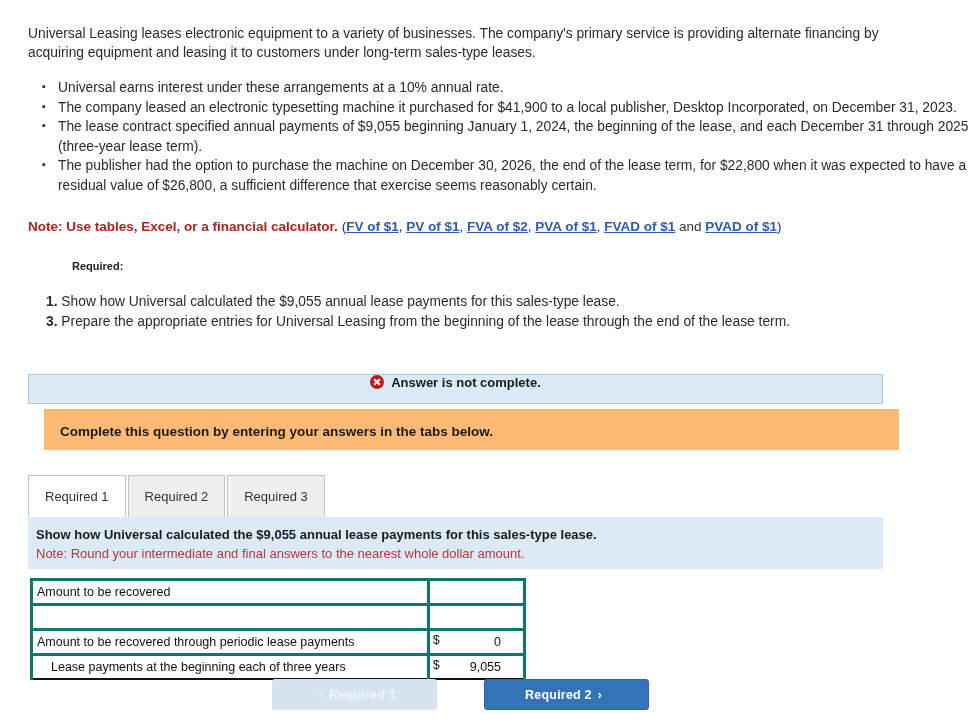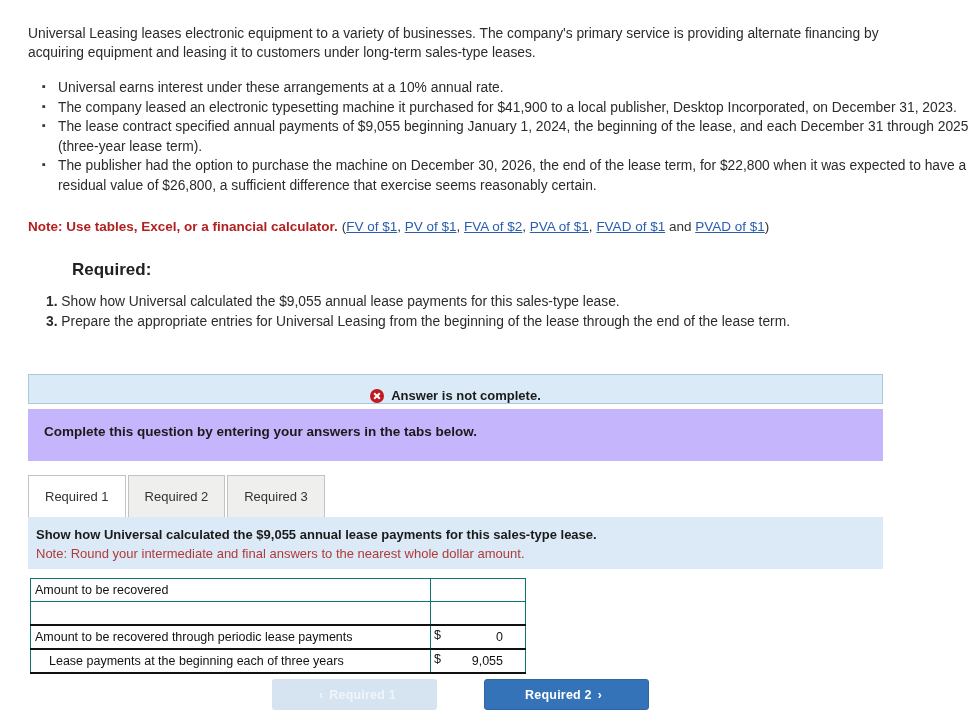--- a/index.html
+++ b/index.html
@@ -71,30 +71,30 @@
     color: #b32020;
     white-space: nowrap;
   }
   .note .plain {
     font-weight: normal;
     color: #333;
   }
   .note a {
     color: #2a5db0;
     text-decoration: underline;
-    font-weight: normal;
+    font-weight: bold;
   }
 
   
   .req-head {
     position: absolute;
     left: 28px;
     top: 260px;
     font-weight: bold;
-    font-size: 17px;
+    font-size: 11px;
     color: #222;
     padding-left: 44px;
   }
   .req-list {
     position: absolute;
     left: 46px;
     top: 292px;
     width: 890px;
     font-size: 13.8px;
     line-height: 19.5px;
@@ -110,21 +110,21 @@
   
   .status-banner {
     position: absolute;
     left: 28px;
     top: 374px;
     width: 853px;
     height: 28px;
     background: #daeaf6;
     border: 1px solid #a9c9de;
     display: flex;
-    align-items: flex-end;
+    align-items: flex-start;
     justify-content: center;
   }
   .status-banner .txt {
     font-weight: bold;
     font-size: 13px;
     color: #1a1a1a;
   }
   .xicon {
     display: inline-block;
     width: 14px;
@@ -143,25 +143,25 @@
     width: 8px;
     height: 2px;
     background: #ffffff;
   }
   .xicon::before { transform: rotate(45deg); }
   .xicon::after  { transform: rotate(-45deg); }
 
   
   .grey-strip {
     position: absolute;
-    left: 28px;
+    left: 44px;
     top: 409px;
     width: 855px;
-    height: 52px;
-    background: #c4b5fd;
+    height: 41px;
+    background: #fdba74;
   }
   .grey-strip .txt {
     position: absolute;
     left: 16px;
     top: 15px;
     font-weight: bold;
     font-size: 13.5px;
     color: #1a1a1a;
   }
 
@@ -225,21 +225,21 @@
   .ans-table {
     position: absolute;
     left: 30px;
     top: 578px;
     width: 496px;
     border-collapse: collapse;
     font-size: 12.5px;
     color: #111;
   }
   .ans-table td {
-    border: 1px solid #0f766e;
+    border: 3px solid #0f766e;
     height: 20px;
     padding: 1px 4px;
     background: #ffffff;
     vertical-align: middle;
   }
   .ans-table td.label { width: 394px; }
   .ans-table td.val {
     width: 96px;
     padding: 0;
     position: relative;

